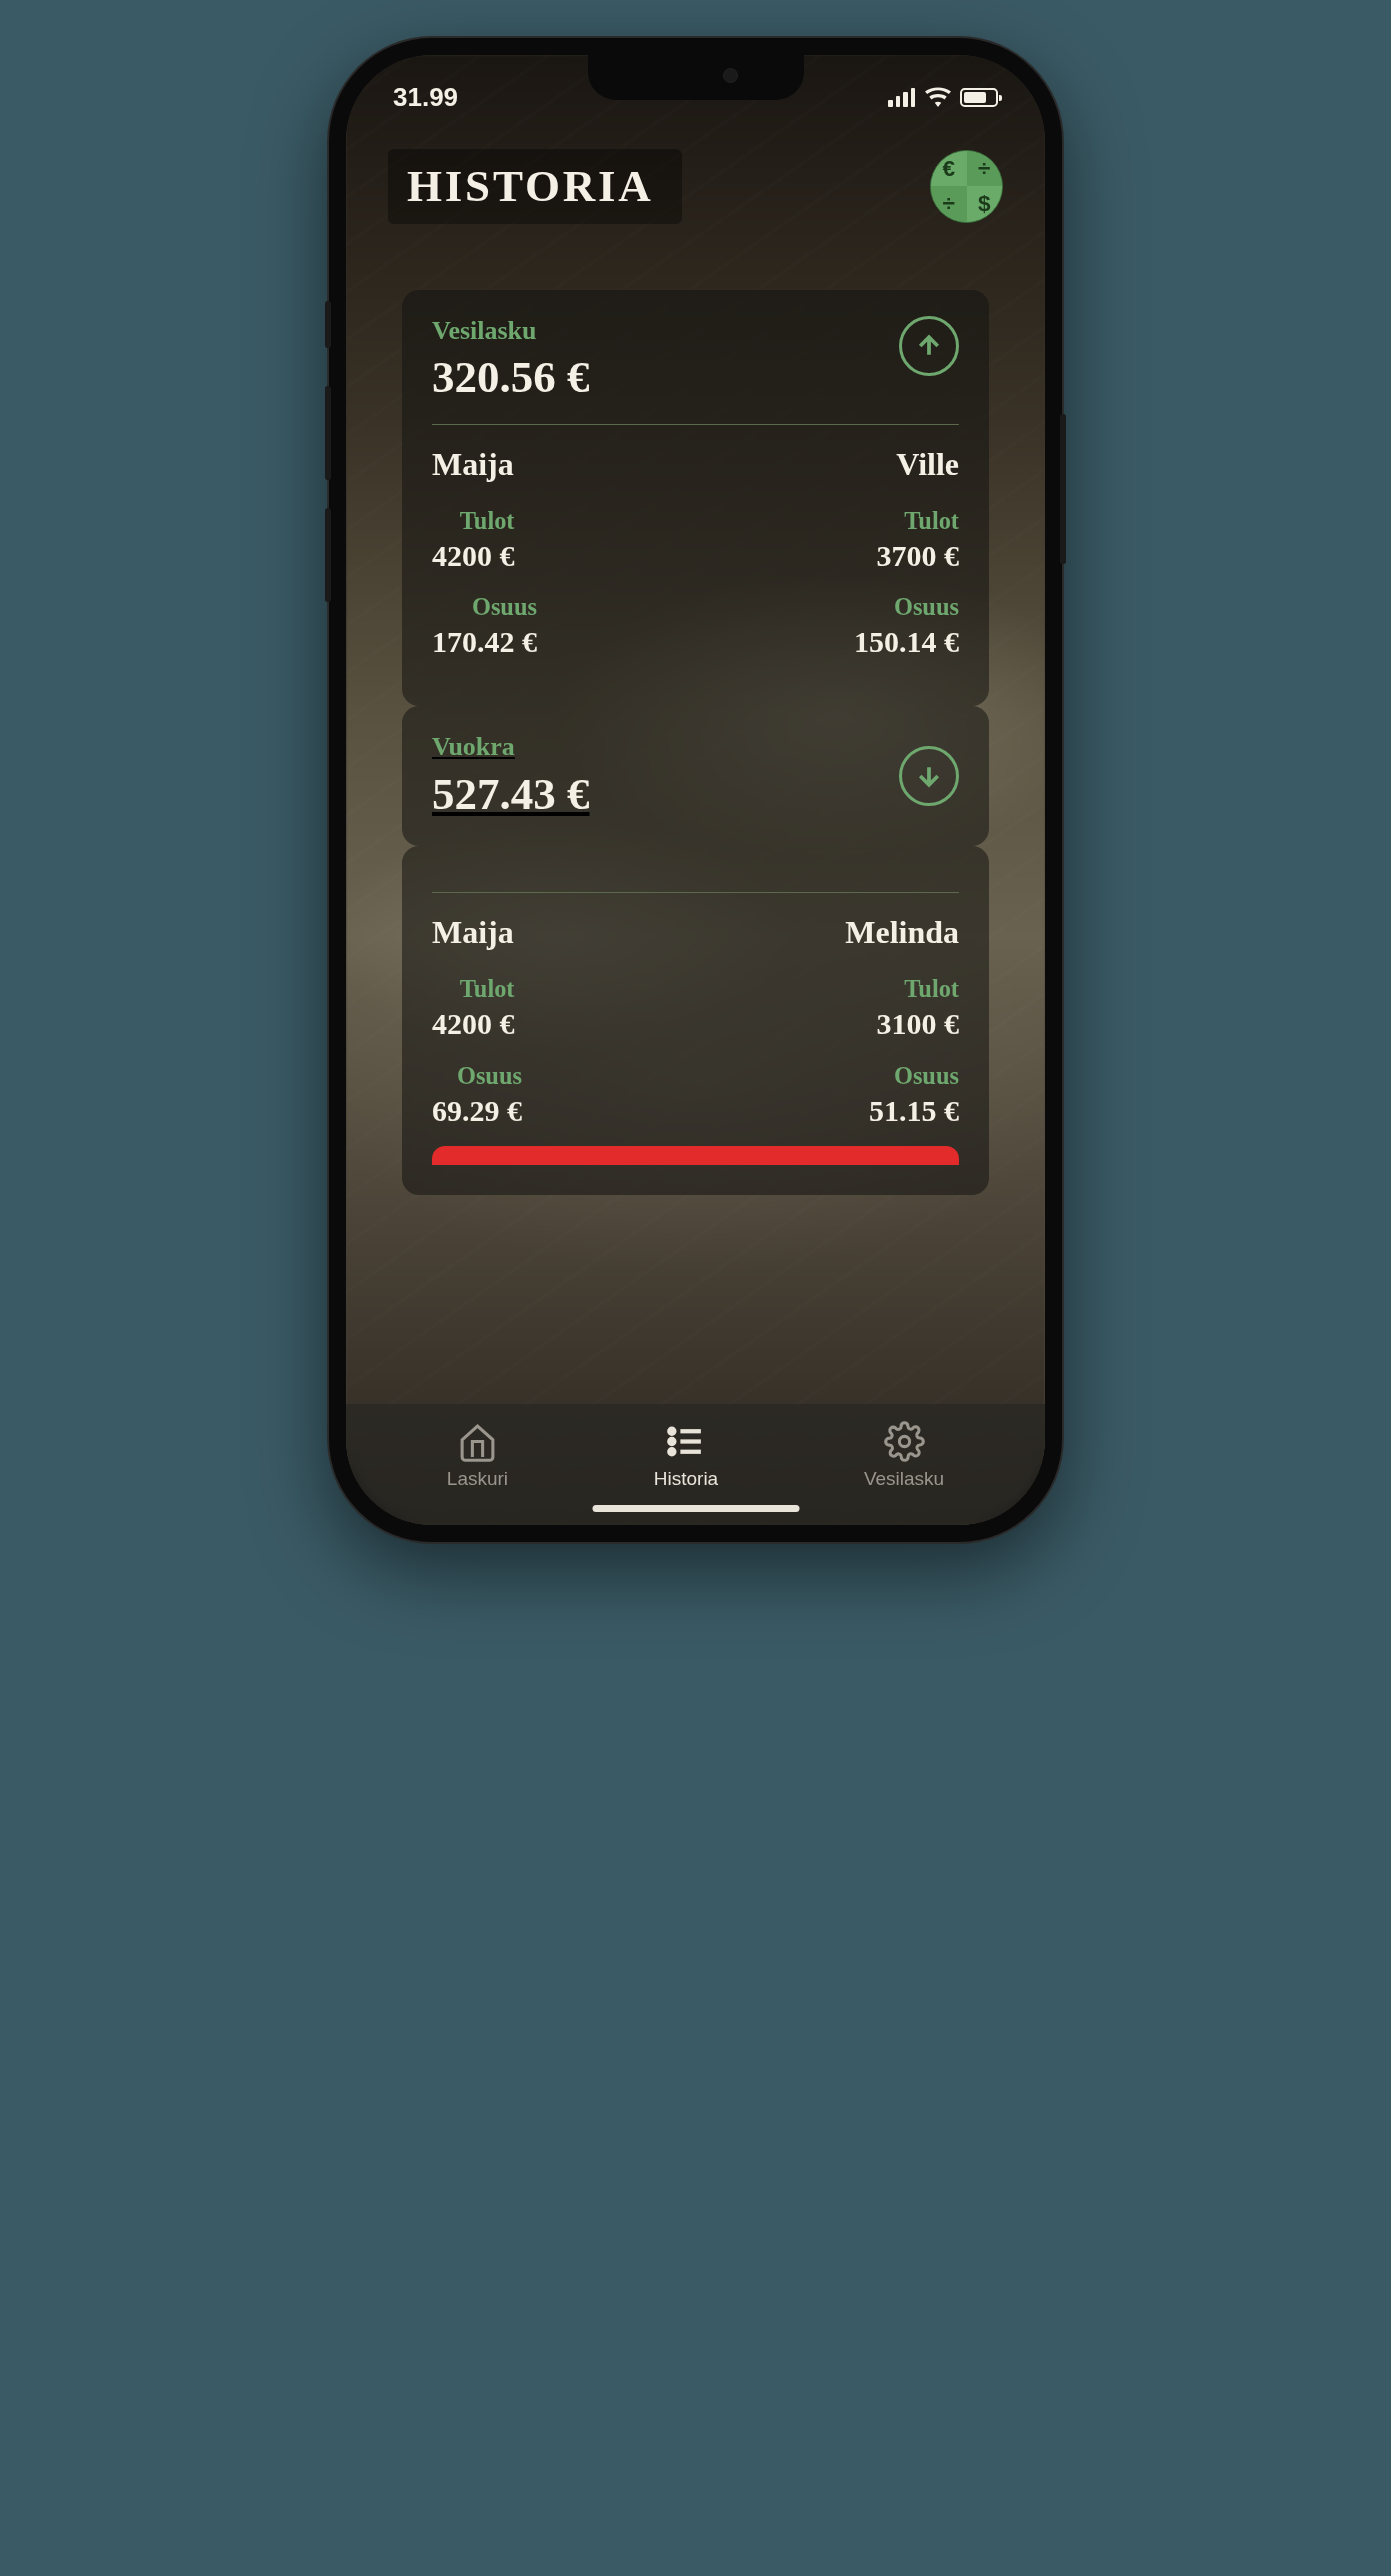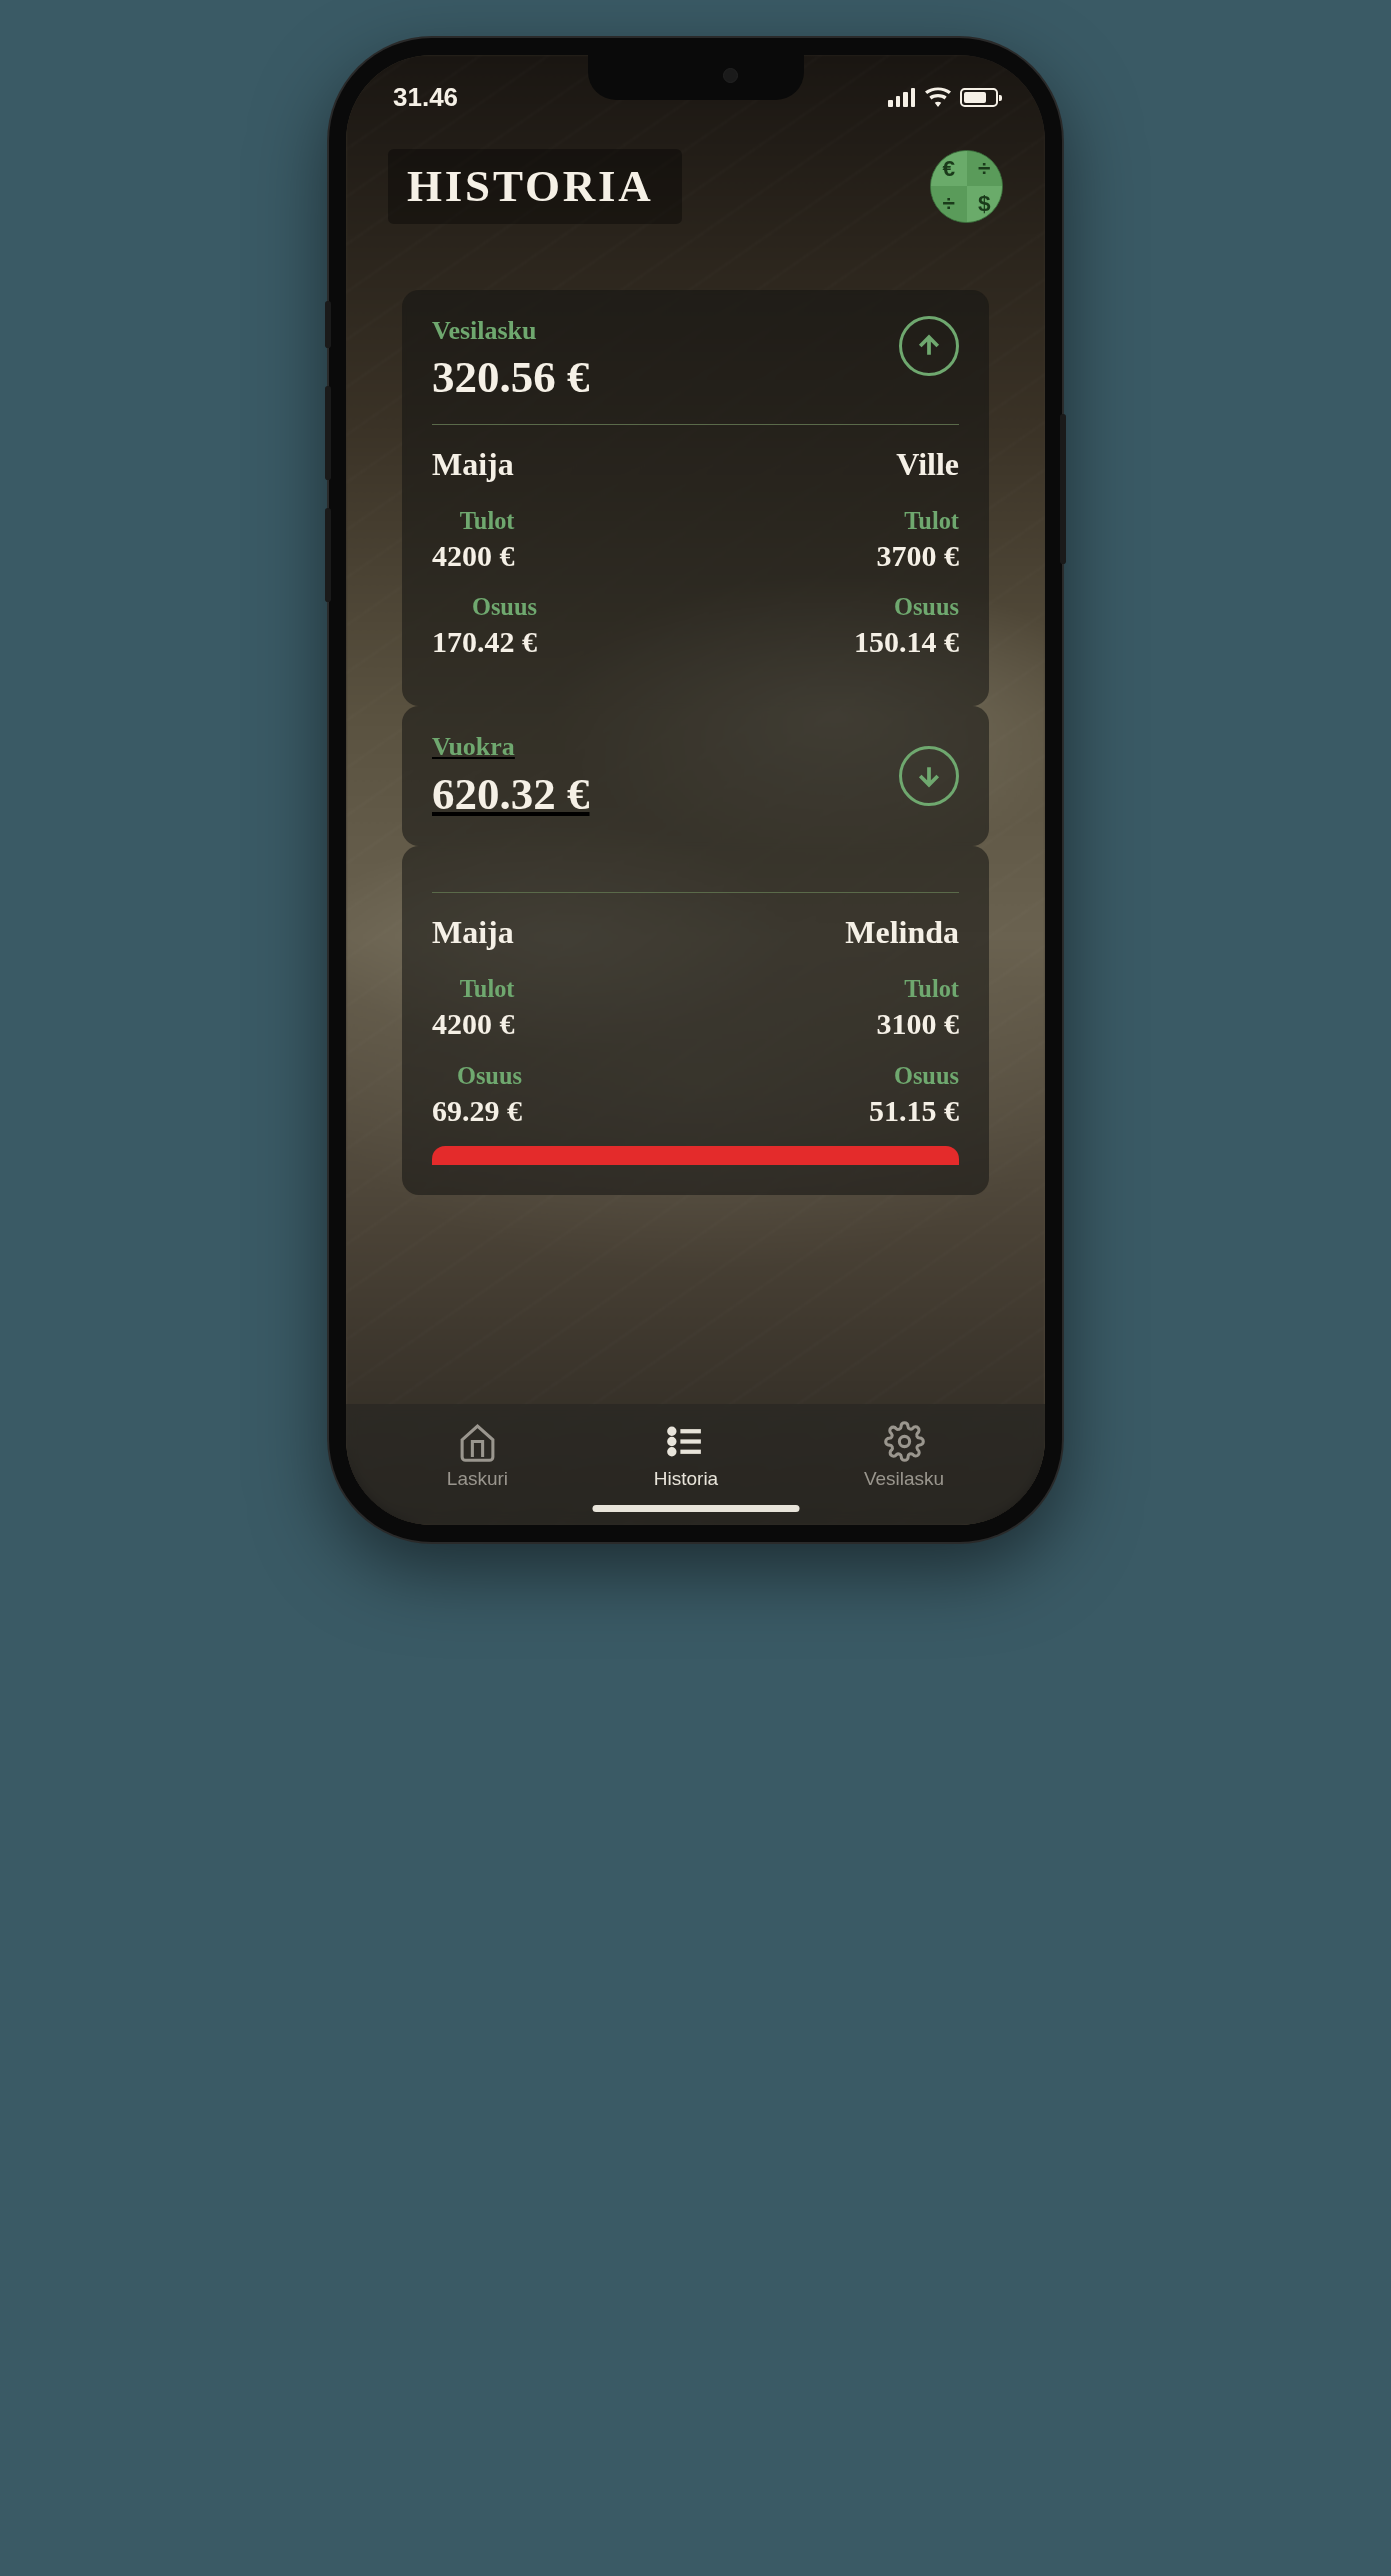--- a/index.html
+++ b/index.html
@@ -264,21 +264,21 @@
   <div class="side-btn left1"></div>
   <div class="side-btn left2"></div>
   <div class="side-btn left3"></div>
   <div class="side-btn right1"></div>
 
   <div class="phone-screen">
     <div class="money-bg"></div>
     <div class="notch"></div>
 
     <div class="status-bar">
-      <span>31.46</span>
+      <span>31.99</span>
       <div class="status-icons">
         <div class="signal">
             <span></span>
             <span></span>
             <span></span>
             <span></span>
           </div>
         <svg width="26" height="20.7" viewBox="0 0 24 18" fill="#f5f0e6">
             <path d="M12 18l-3-4c1.7-1.3 4.3-1.3 6 0l-3 4zm-6-7l-2-2.5C7 5 17 5 20 8.5L18 11c-3.3-2.7-8.7-2.7-12 0zm-4-5L0 3.5C6.6-1.2 17.4-1.2 24 3.5L22 6C16.5 1.3 7.5 1.3 2 6z"></path>
           </svg>
@@ -334,21 +334,21 @@
             <div class="stat-label">Osuus</div>
             <div class="stat-value">150.14 €</div>
           </div>
         </div>
       </div>
 
       <div class="card collapsed">
         <div class="card-header">
           <div>
             <div class="card-title">Vuokra</div>
-            <div class="card-amount">620.32 €</div>
+            <div class="card-amount">527.43 €</div>
           </div>
           <div class="arrow-circle">
             <svg viewBox="0 0 24 24" fill="none" stroke="currentColor" stroke-width="3">
                 <path d="M12 5v14M5 12l7 7 7-7"></path>
               </svg>
           </div>
         </div>
       </div>
 
       <div class="card">

